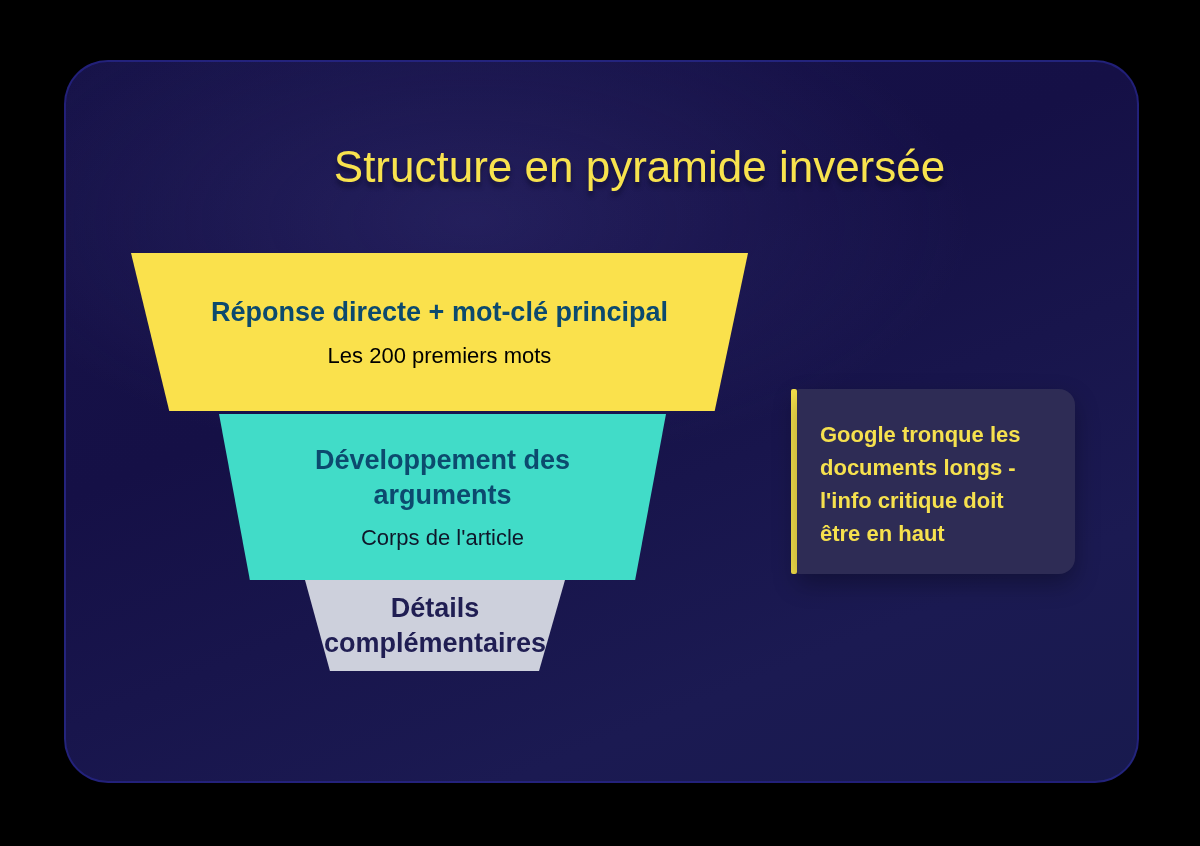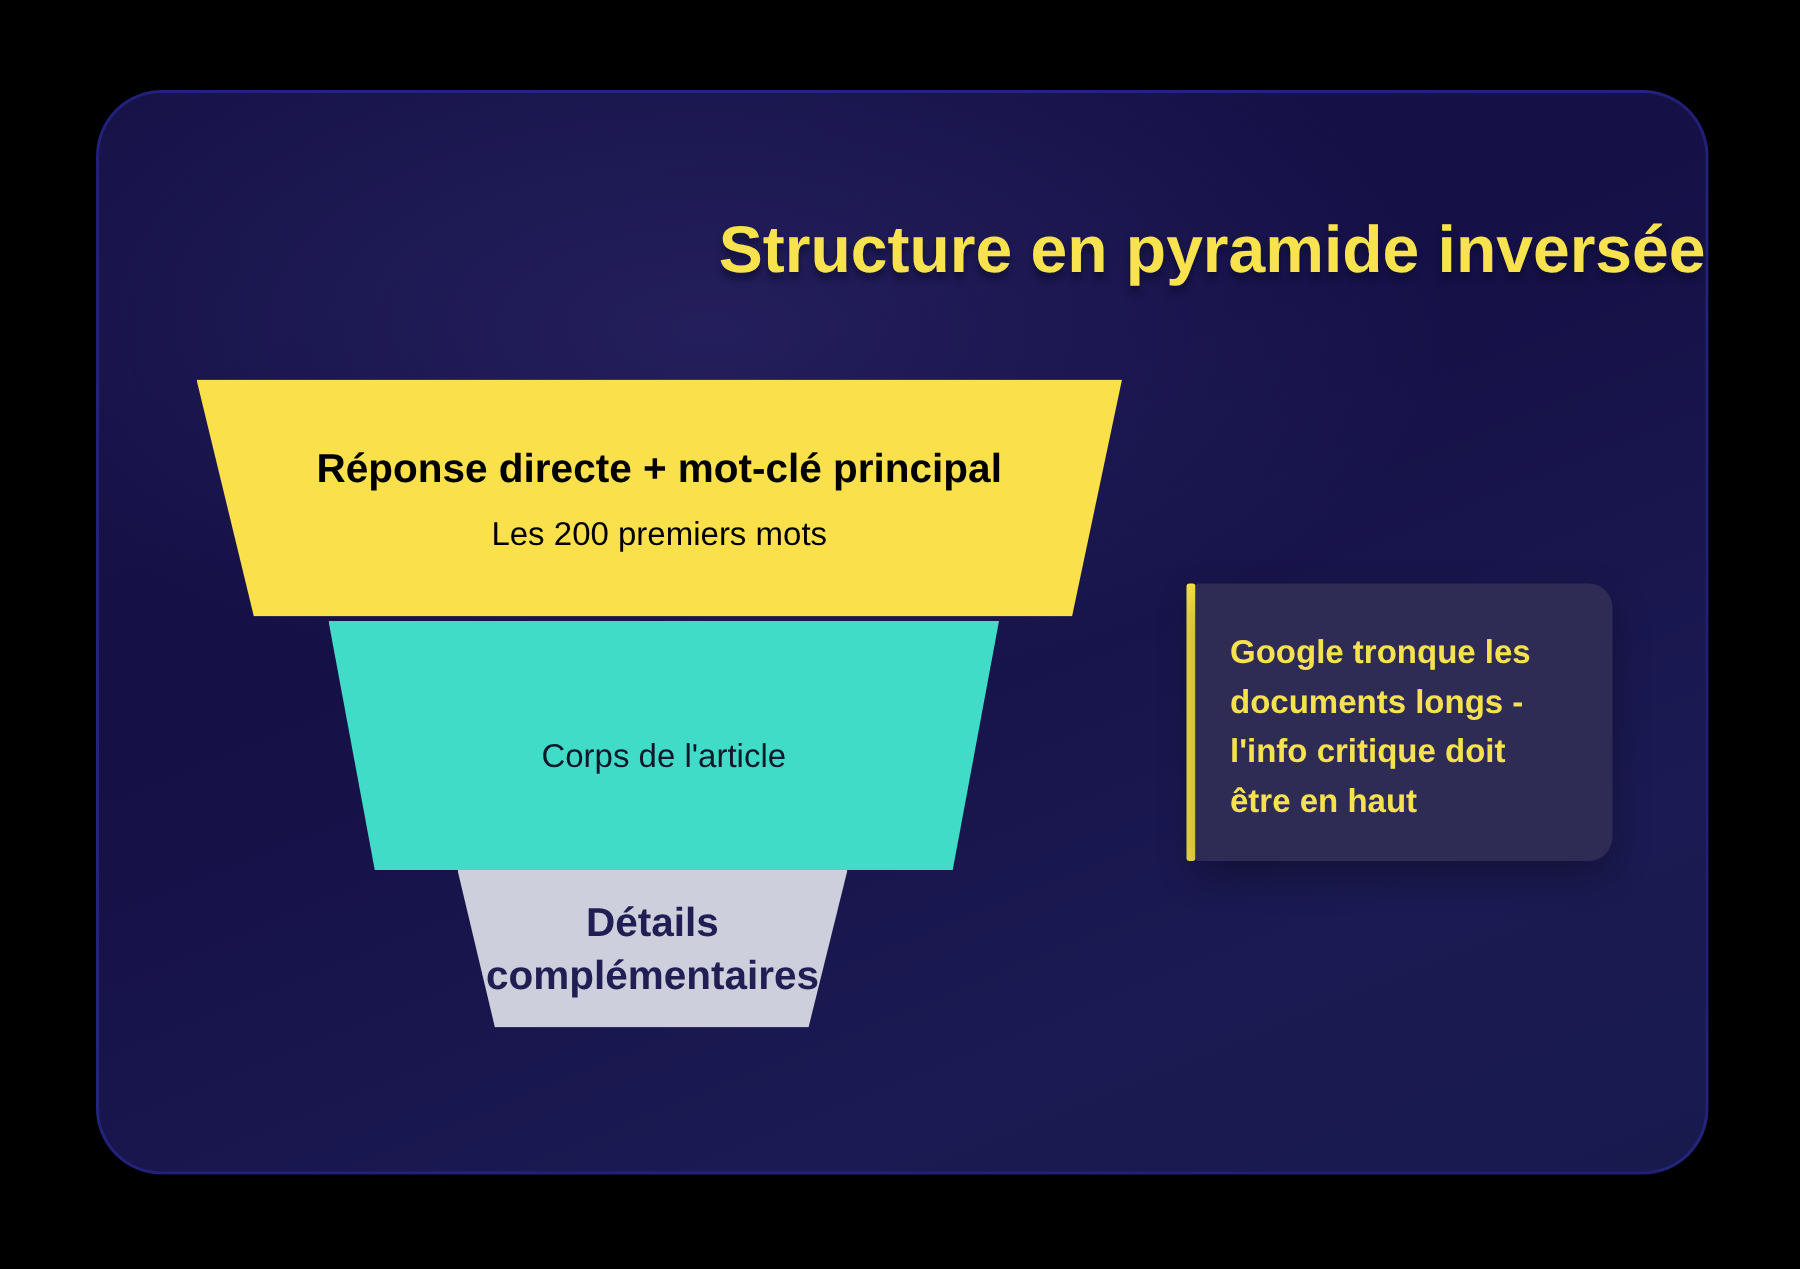--- a/index.html
+++ b/index.html
@@ -28,25 +28,26 @@
       radial-gradient(75% 55% at 38% 22%, rgba(62, 58, 132, 0.35), rgba(62, 58, 132, 0) 62%),
       linear-gradient(158deg, #171349 0%, #151046 38%, #1b1a52 78%, #181a4e 100%);
   }
 
   .title {
     position: absolute;
     top: 80px;
     left: 0;
     width: 100%;
     margin: 0;
-    text-align: right;
+    text-align: center;
     font-size: 44px;
-    font-weight: 700;
+    font-weight: 400;
     color: #F8E34E;
     text-shadow: 0 5px 4px rgba(8, 8, 35, 0.5);
+    padding-left: 38px;
   }
 
   .tier {
     position: absolute;
     display: flex;
     flex-direction: column;
     align-items: center;
     justify-content: center;
     text-align: center;
     filter: drop-shadow(0 6px 7px rgba(4, 4, 22, 0.4));
@@ -64,29 +65,29 @@
     top: 352px;
     width: 447px;
     height: 166px;
     background: #41DCC8;
     clip-path: polygon(0 0, 100% 0, 93.1% 100%, 6.9% 100%);
   }
   .tier-3 {
     left: 239px;
     top: 518px;
     width: 260px;
-    height: 105px;
+    height: 91px;
     background: #CDD0DC;
     clip-path: polygon(0 0, 100% 0, 90% 100%, 9.6% 100%);
   }
 
   .tier-heading {
     font-size: 27px;
     font-weight: 700;
-    color: #000000;
+    color: #0c4a6e;
     line-height: 1.26;
   }
   .tier-1 .tier-heading { white-space: nowrap; }
   .tier-2 .tier-heading { max-width: 330px; }
   .tier-3 .tier-heading { max-width: 270px; color: #201E53; }
 
   .tier-sub {
     margin-top: 13px;
     font-size: 22px;
     font-weight: 400;
@@ -131,20 +132,21 @@
 <div class="panel">
 
   <h1 class="title">Structure en pyramide inversée</h1>
 
   <div class="tier tier-1">
     <div class="tier-heading">Réponse directe + mot-clé principal</div>
     <div class="tier-sub">Les 200 premiers mots</div>
   </div>
 
   <div class="tier tier-2">
+    <div class="tier-heading">Développement des arguments</div>
     <div class="tier-sub">Corps de l'article</div>
   </div>
 
   <div class="tier tier-3">
     <div class="tier-heading">Détails complémentaires</div>
   </div>
 
   <aside class="callout">
     <div class="callout-bar"></div>
     <div class="callout-card">

